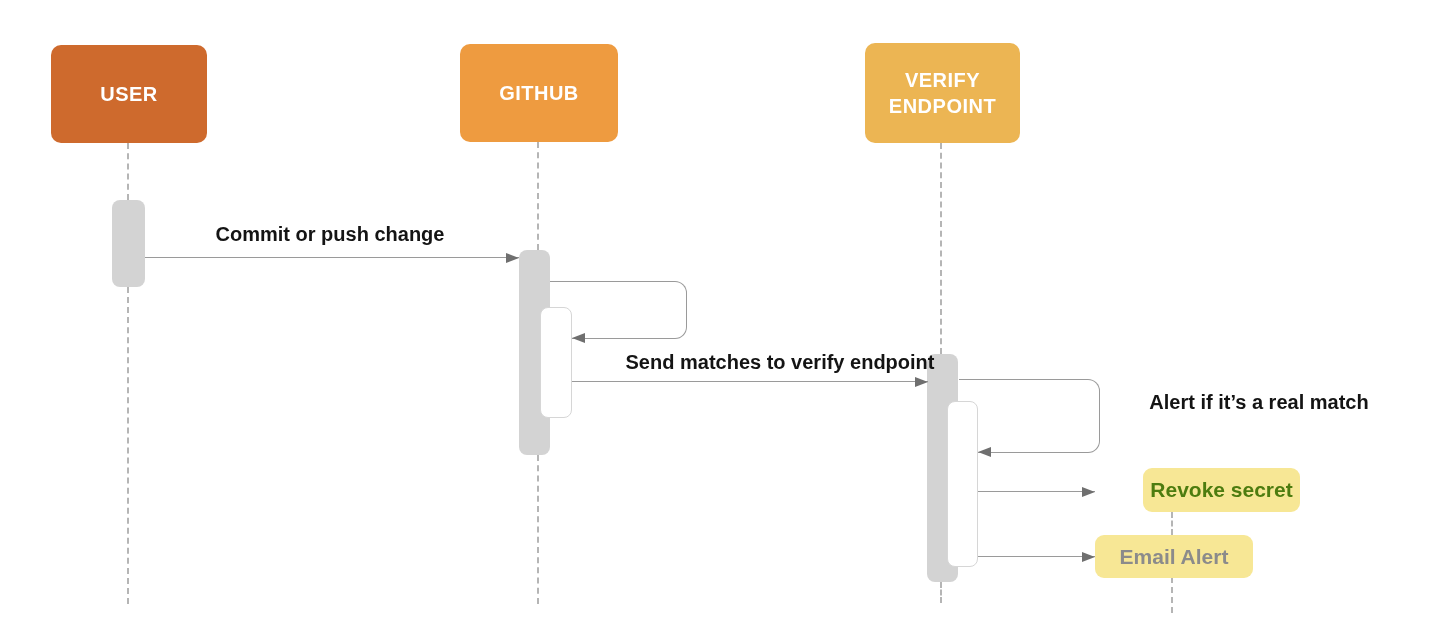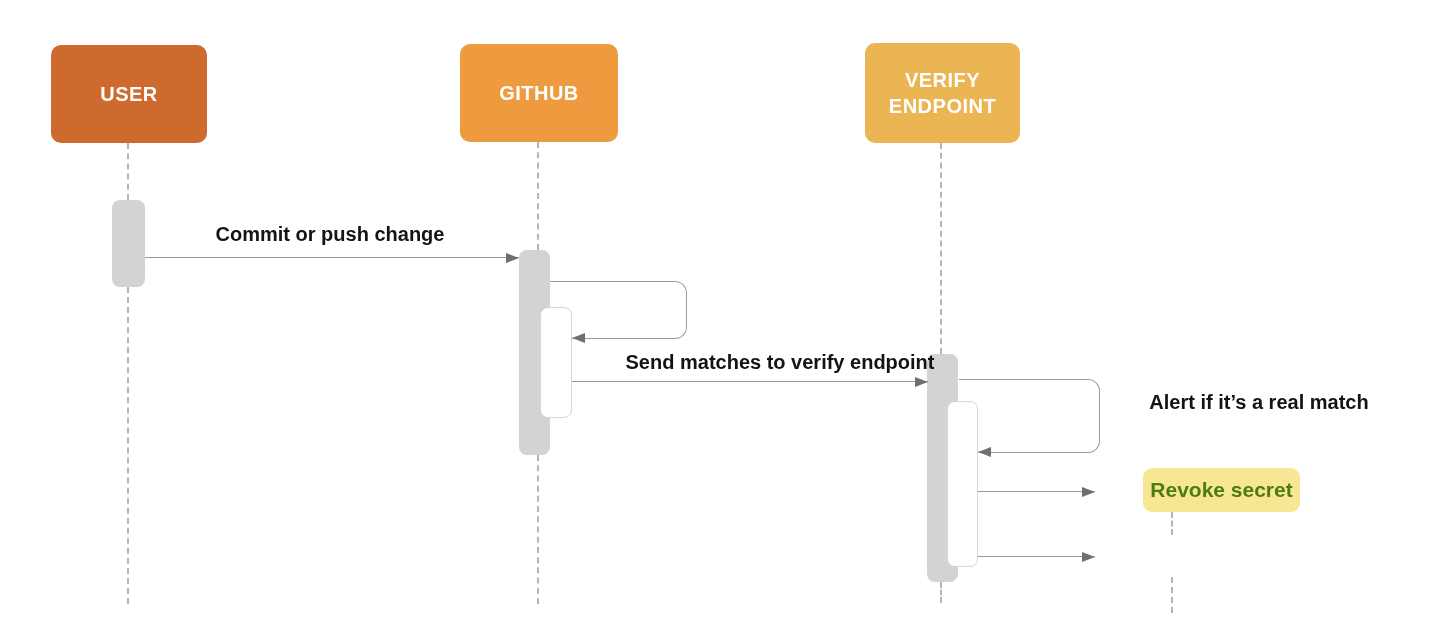--- a/index.html
+++ b/index.html
@@ -118,14 +118,17 @@
   <div class="arrowhead left ah-check"></div>
 
   <div class="msg-line line-revoke"></div>
   <div class="arrowhead right ah-revoke"></div>
   <div class="note revoke">
     <span>Revoke secret</span>
   </div>
 
   <div class="msg-line line-email"></div>
   <div class="arrowhead right ah-email"></div>
+  <div class="note email">
+    <span>Email Alert</span>
+  </div>
 
 </div>
 
 </body></html>

